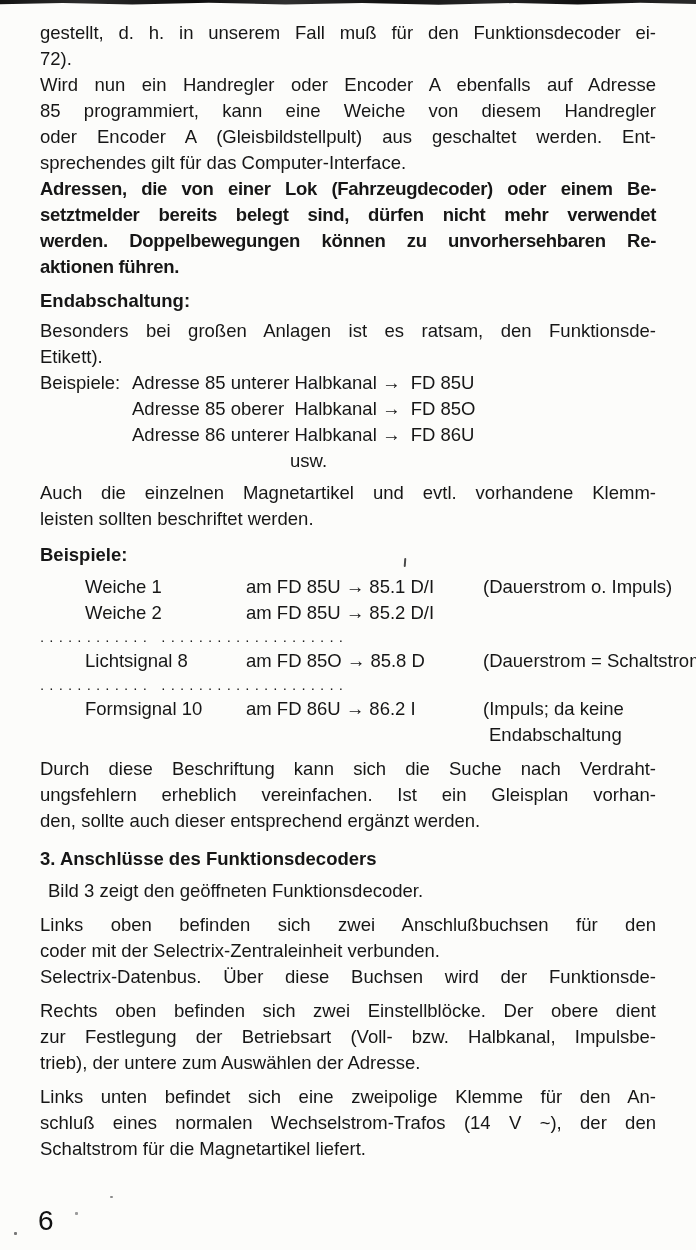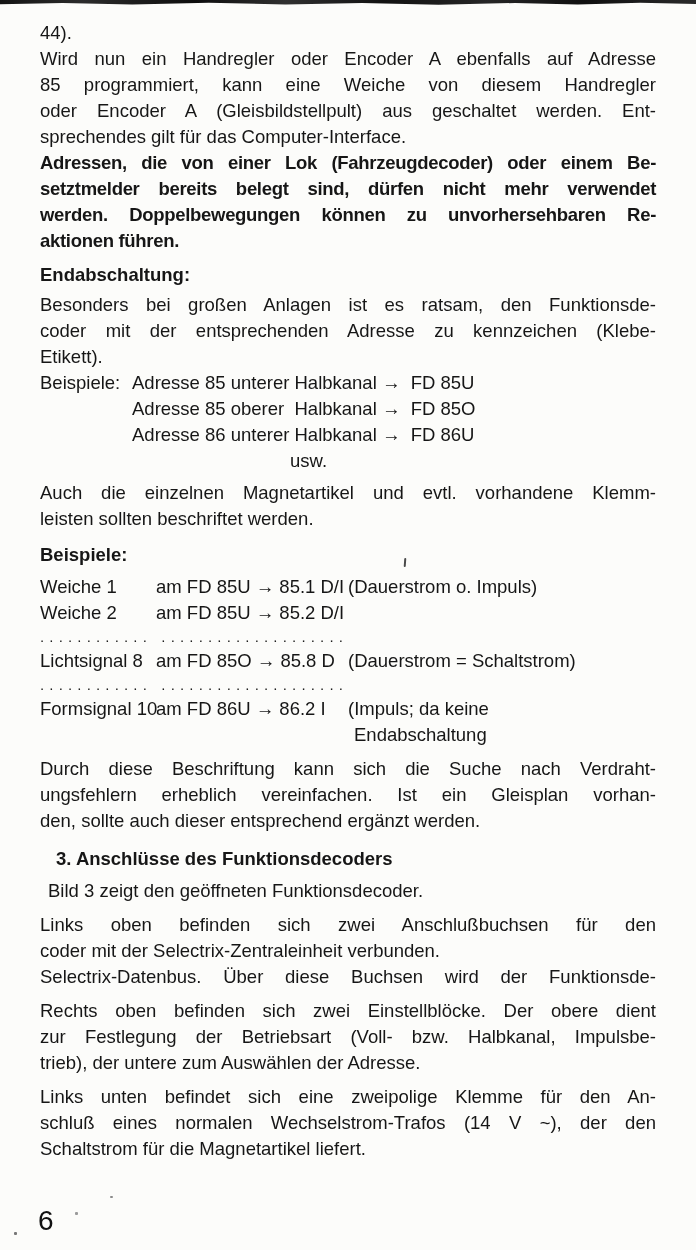--- a/index.html
+++ b/index.html
@@ -29,32 +29,32 @@
   .p4m { margin-top: 1px; }
   .ex1 .line { white-space: pre; }
   .ex1-row1 { display: flex; }
   .ex1-label { width: 92px; flex-shrink: 0; }
   .ex1-indent { padding-left: 92px; }
   .ex1-usw { padding-left: 250px; }
   .p5m { margin-top: 6px; }
   .h-beispiele { margin-top: 10px; }
   .wtable { margin-top: 6px; }
   .trow { display: flex; }
-  .trow .line { line-height: 26px; }
+  .trow .line { line-height: 26px; margin-left: 45px; }
   .tlabel { width: 116px; flex-shrink: 0; }
   .tvalue { width: 192px; flex-shrink: 0; }
   .tnote  { flex: 1; }
   .tnote .cont { padding-left: 6px; }
   .dots {
     font-size: 15px; line-height: 15px; letter-spacing: 0.5px;
     white-space: pre; color: #1d1d1d;
     margin: 3px 0 4px 0;
   }
   .p6m { margin-top: 8px; }
-  .h-anschluesse { margin-top: 12px; margin-left: 16px; }
+  .h-anschluesse { margin-top: 12px; }
   .p7m { margin-top: 6px; margin-left: 8px; }
   .p8m { margin-top: 8px; }
   .p9m { margin-top: 8px; }
   .p10m { margin-top: 8px; }
   .page-number {
     position: absolute; left: 38px; top: 1206px;
     font-size: 28px; line-height: 30px; color: #111;
   }
   .speck { position: absolute; background: #4a4a4a; border-radius: 1px; }
   .speck.s1 { left: 404px; top: 558px; width: 2px; height: 9px; transform: rotate(4deg); }
@@ -63,42 +63,42 @@
   .speck.s4 { left: 14px;  top: 1232px; width: 3px; height: 3px; background:#777; }
 </style>
 </head>
 <body>
 
 <div class="top-edge"></div>
 
 <div class="content">
 
   <div class="para">
-    <div class="line">44).</div>
+    <div class="line j">gestellt, d. h. in unserem Fall muß für den Funktionsdecoder ei-</div>
+    <div class="line">72).</div>
   </div>
 
   <div class="para">
     <div class="line j">Wird nun ein Handregler oder Encoder A ebenfalls auf Adresse</div>
     <div class="line j">85 programmiert, kann eine Weiche von diesem Handregler</div>
     <div class="line j">oder Encoder A (Gleisbildstellpult) aus geschaltet werden. Ent-</div>
     <div class="line">sprechendes gilt für das Computer-Interface.</div>
   </div>
 
   <div class="para bold-para">
     <div class="line j">Adressen, die von einer Lok (Fahrzeugdecoder) oder einem Be-</div>
     <div class="line j">setztmelder bereits belegt sind, dürfen nicht mehr verwendet</div>
     <div class="line j">werden. Doppelbewegungen können zu unvorhersehbaren Re-</div>
     <div class="line">aktionen führen.</div>
   </div>
 
   <div class="heading h-beschriftungen">Endabschaltung:</div>
 
   <div class="para p4m">
     <div class="line j">Besonders bei großen Anlagen ist es ratsam, den Funktionsde-</div>
-    <div class="line j">coder mit der entsprechenden Adresse zu kennzeichen (Klebe-</div>
     <div class="line">Etikett).</div>
   </div>
 
   <div class="ex1">
     <div class="line ex1-row1">
       <span class="ex1-label">Beispiele:</span>
       <span>Adresse 85 unterer Halbkanal →  FD 85U</span>
     </div>
     <div class="line ex1-indent">Adresse 85 oberer  Halbkanal →  FD 85O</div>
     <div class="line ex1-indent">Adresse 86 unterer Halbkanal →  FD 86U</div>

